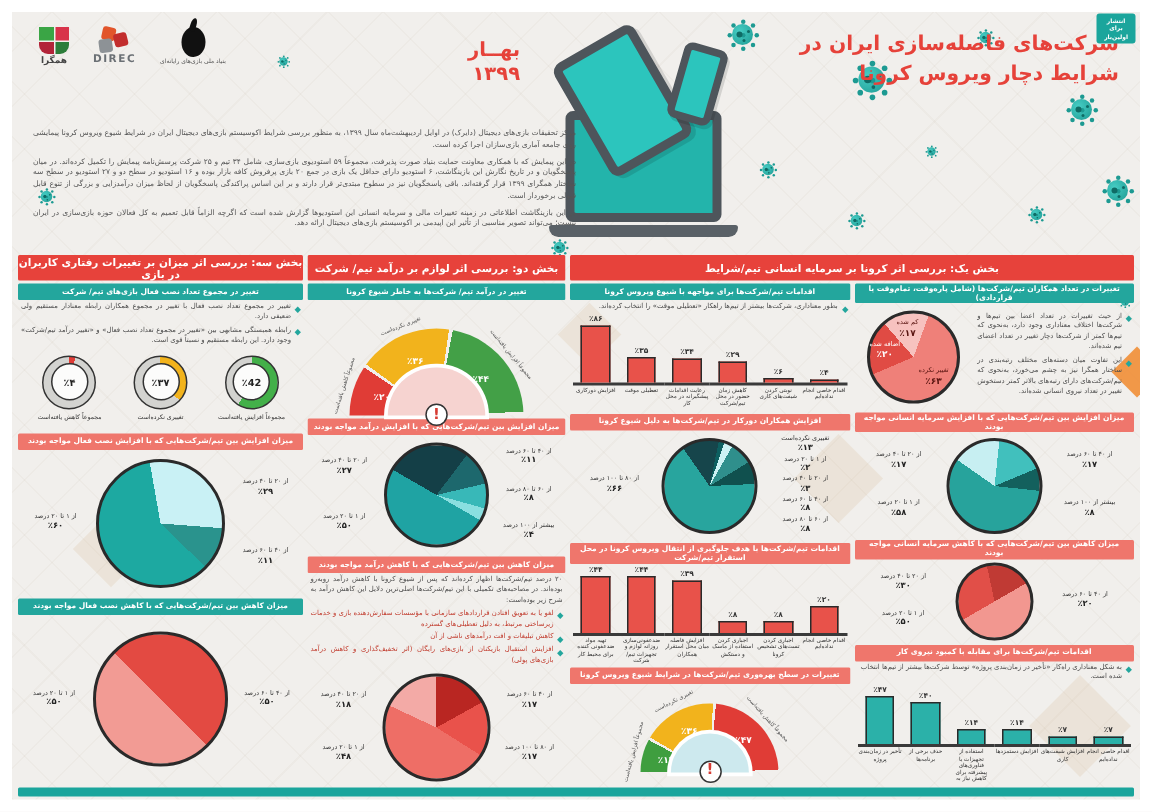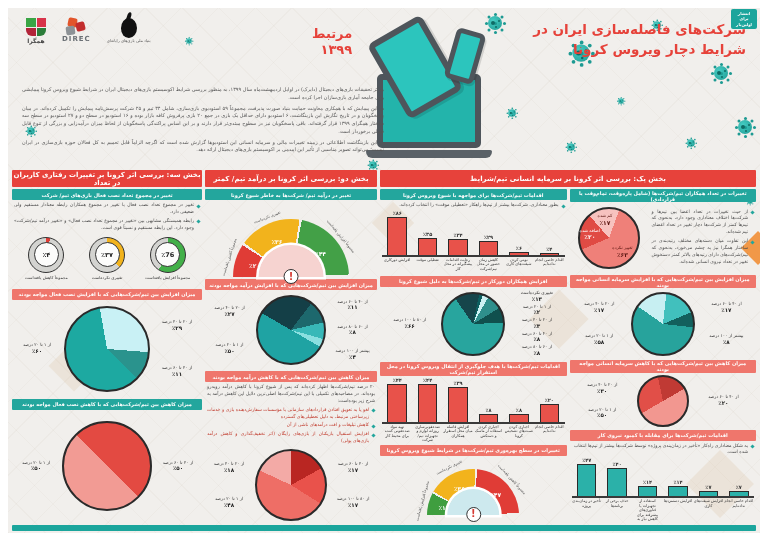--- a/index.html
+++ b/index.html
@@ -148,21 +148,21 @@
               <i></i>
             </div>
           <div class="direc-label">DIREC</div>
         </div>
         <div class="logo">
           <div class="fnd-blob"></div>
           <div class="fnd-label">بنیاد ملی بازی‌های رایانه‌ای</div>
         </div>
       </div>
       <div class="season">
-        <div>مرتبط</div>
+        <div>بهــار</div>
         <div>۱۳۹۹</div>
       </div>
       <div class="devices">
         <div class="laptop">
           <div class="lap-screen"></div>
             <div class="lap-base"></div>
         </div>
         <div class="tablet"></div>
         <div class="phone"></div>
       </div>
@@ -391,21 +391,21 @@
                   <div class="ghole" style="width: 51.52px; height: 25.76px; background: rgb(205, 233, 238);">
                     <div class="gwarn">!</div>
                   </div>
                 </div>
               </div>
           </div>
         </div>
       </div>
 
       <div class="sec sec2">
-        <div class="sec-title">بخش دو: بررسی اثر کرونا بر درآمد تیم/ کمتر</div>
+        <div class="sec-title">بخش دو: بررسی اثر لوازم بر درآمد تیم/ شرکت</div>
         <div class="sub teal">تغییر در درآمد تیم/ شرکت‌ها به خاطر شیوع کرونا</div>
         <div class="chart gauge" style="height:76px">
             <div class="garc" style="width: 116px; height: 58px; border-radius: 58px 58px 0px 0px; background: conic-gradient(from 270deg at 50% 100%, rgb(224, 60, 54) 0deg, rgb(224, 60, 54) 33.5deg, rgb(241, 239, 236) 33.5deg, rgb(241, 239, 236) 36deg, rgb(242, 179, 28) 36deg, rgb(242, 179, 28) 98.3deg, rgb(241, 239, 236) 98.3deg, rgb(241, 239, 236) 100.8deg, rgb(67, 160, 71) 100.8deg, rgb(67, 160, 71) 177.5deg, rgb(241, 239, 236) 177.5deg, rgb(241, 239, 236) 180deg, transparent 180deg, transparent 360deg);">
               <div class="gval" style="left: 21.5936px; top: 46.1708px;">٪۲۰</div>
               <div class="gtitle" style="left: -3.81867px; top: 37.9139px; transform: translate(-50%, -50%) rotate(-72deg);">مجموعاً کاهش یافته‌است</div>
               <div class="gval" style="left: 43.9082px; top: 22.4082px;">٪۳۶</div>
               <div class="gtitle" style="left: 34.0719px; top: -2.43547px; transform: translate(-50%, -50%) rotate(-21.6deg);">تغییری نکرده‌است</div>
               <div class="gval" style="left: 87.4952px; top: 33.5994px;">٪۴۴</div>
               <div class="gtitle" style="left: 108.083px; top: 16.5674px; transform: translate(-50%, -50%) rotate(50.4deg);">مجموعاً افزایش یافته‌است</div>
               <div class="ghole" style="width: 64.96px; height: 32.48px; background: rgb(246, 211, 208);">
@@ -440,31 +440,31 @@
             </div>
             <div class="pdisc" style="height: 72px; width: 72px; background: conic-gradient(from -65deg, rgb(243, 170, 166) 0%, rgb(243, 170, 166) 18%, rgb(185, 38, 34) 18%, rgb(185, 38, 34) 35%, rgb(233, 82, 75) 35%, rgb(233, 82, 75) 52%, rgb(238, 110, 102) 52%, rgb(238, 110, 102) 100%);"></div>
             <div class="plabs">
               <div class="plab"><span>از ۴۰ تا ۶۰ درصد</span><span class="v">٪۱۷</span></div>
               <div class="plab"><span>از ۸۰ تا ۱۰۰ درصد</span><span class="v">٪۱۷</span></div>
             </div>
           </div>
       </div>
 
       <div class="sec sec3">
-        <div class="sec-title">بخش سه: بررسی اثر کرونا بر تغییرات رفتاری کاربران در تعداد</div>
+        <div class="sec-title">بخش سه: بررسی اثر میزان بر تغییرات رفتاری کاربران در بازی</div>
         <div class="sub teal">تغییر در مجموع تعداد نصب فعال بازی‌های تیم/ شرکت</div>
         <ul class="bullets">
           <li>تغییر در مجموع تعداد نصب فعال با تغییر در مجموع همکاران رابطه معنادار مستقیم ولی ضعیفی دارد.</li>
           <li>رابطه همبستگی مشابهی بین «تغییر در مجموع تعداد نصب فعال» و «تغییر درآمد تیم/شرکت» وجود دارد. این رابطه مستقیم و نسبتاً قوی است.</li>
         </ul>
         <div class="chart donuts" style="height:52px">
             <div class="dcell">
               <div class="dring" style="background: conic-gradient(rgb(67, 176, 73) 0deg, rgb(67, 176, 73) 59%, rgb(211, 211, 208) 59%, rgb(211, 211, 208) 100%);">
                 <div class="dhole">
-                  <div class="dval">٪76</div>
+                  <div class="dval">٪42</div>
                 </div>
               </div>
               <div class="dlab">مجموعاً افزایش یافته‌است</div>
             </div>
             <div class="dcell">
               <div class="dring" style="background: conic-gradient(rgb(242, 179, 28) 0deg, rgb(242, 179, 28) 37%, rgb(211, 211, 208) 37%, rgb(211, 211, 208) 100%);">
                 <div class="dhole">
                   <div class="dval">٪۳۷</div>
                 </div>
               </div>

